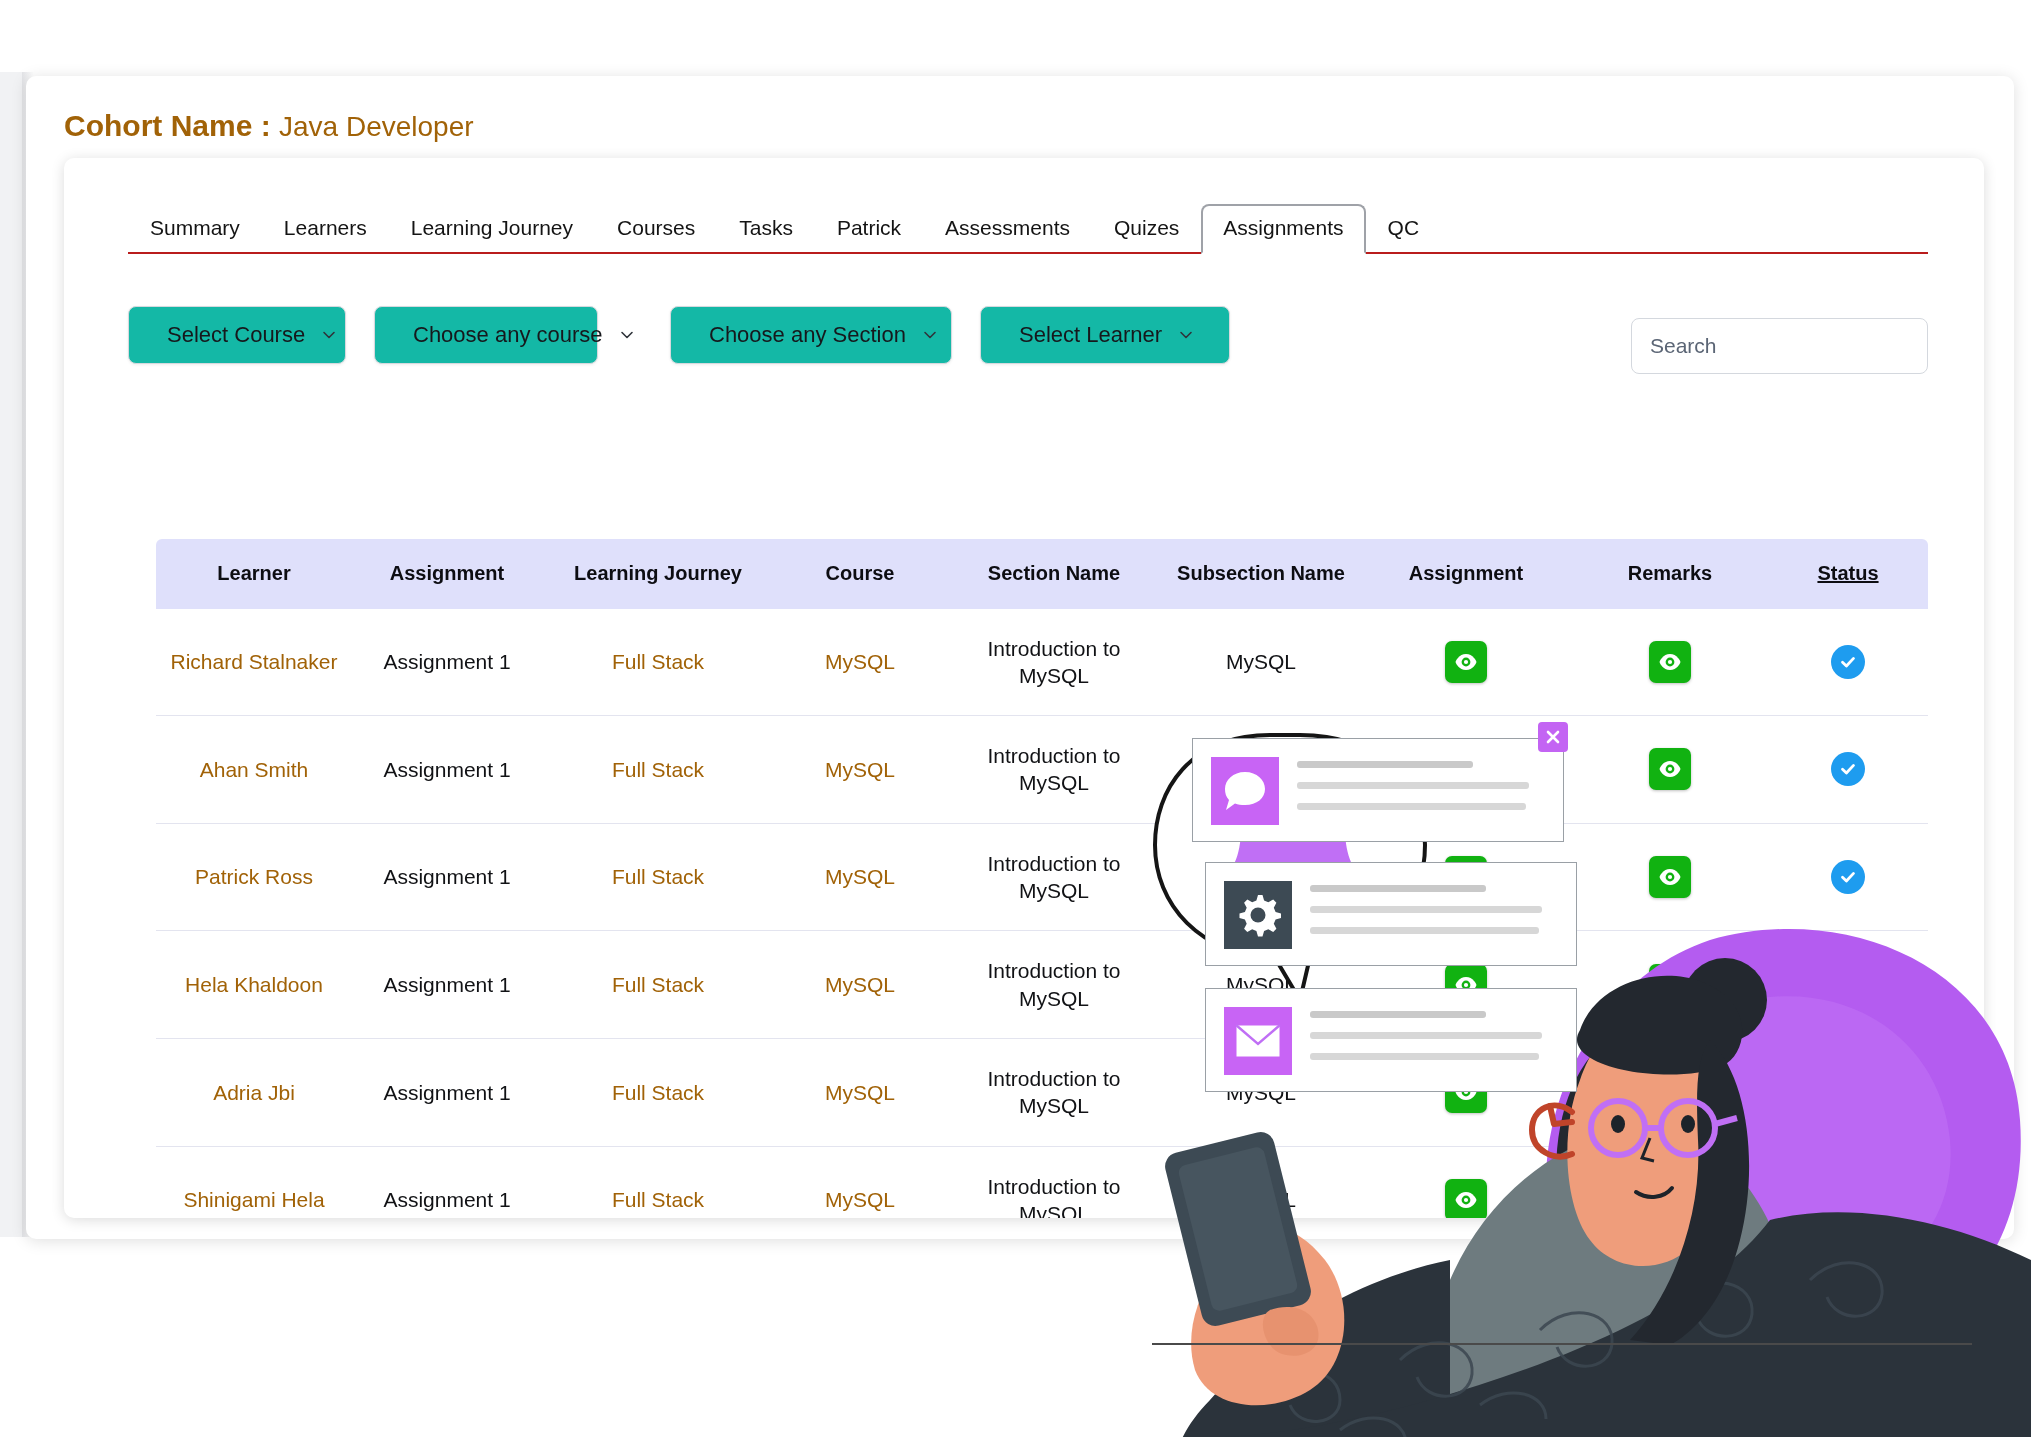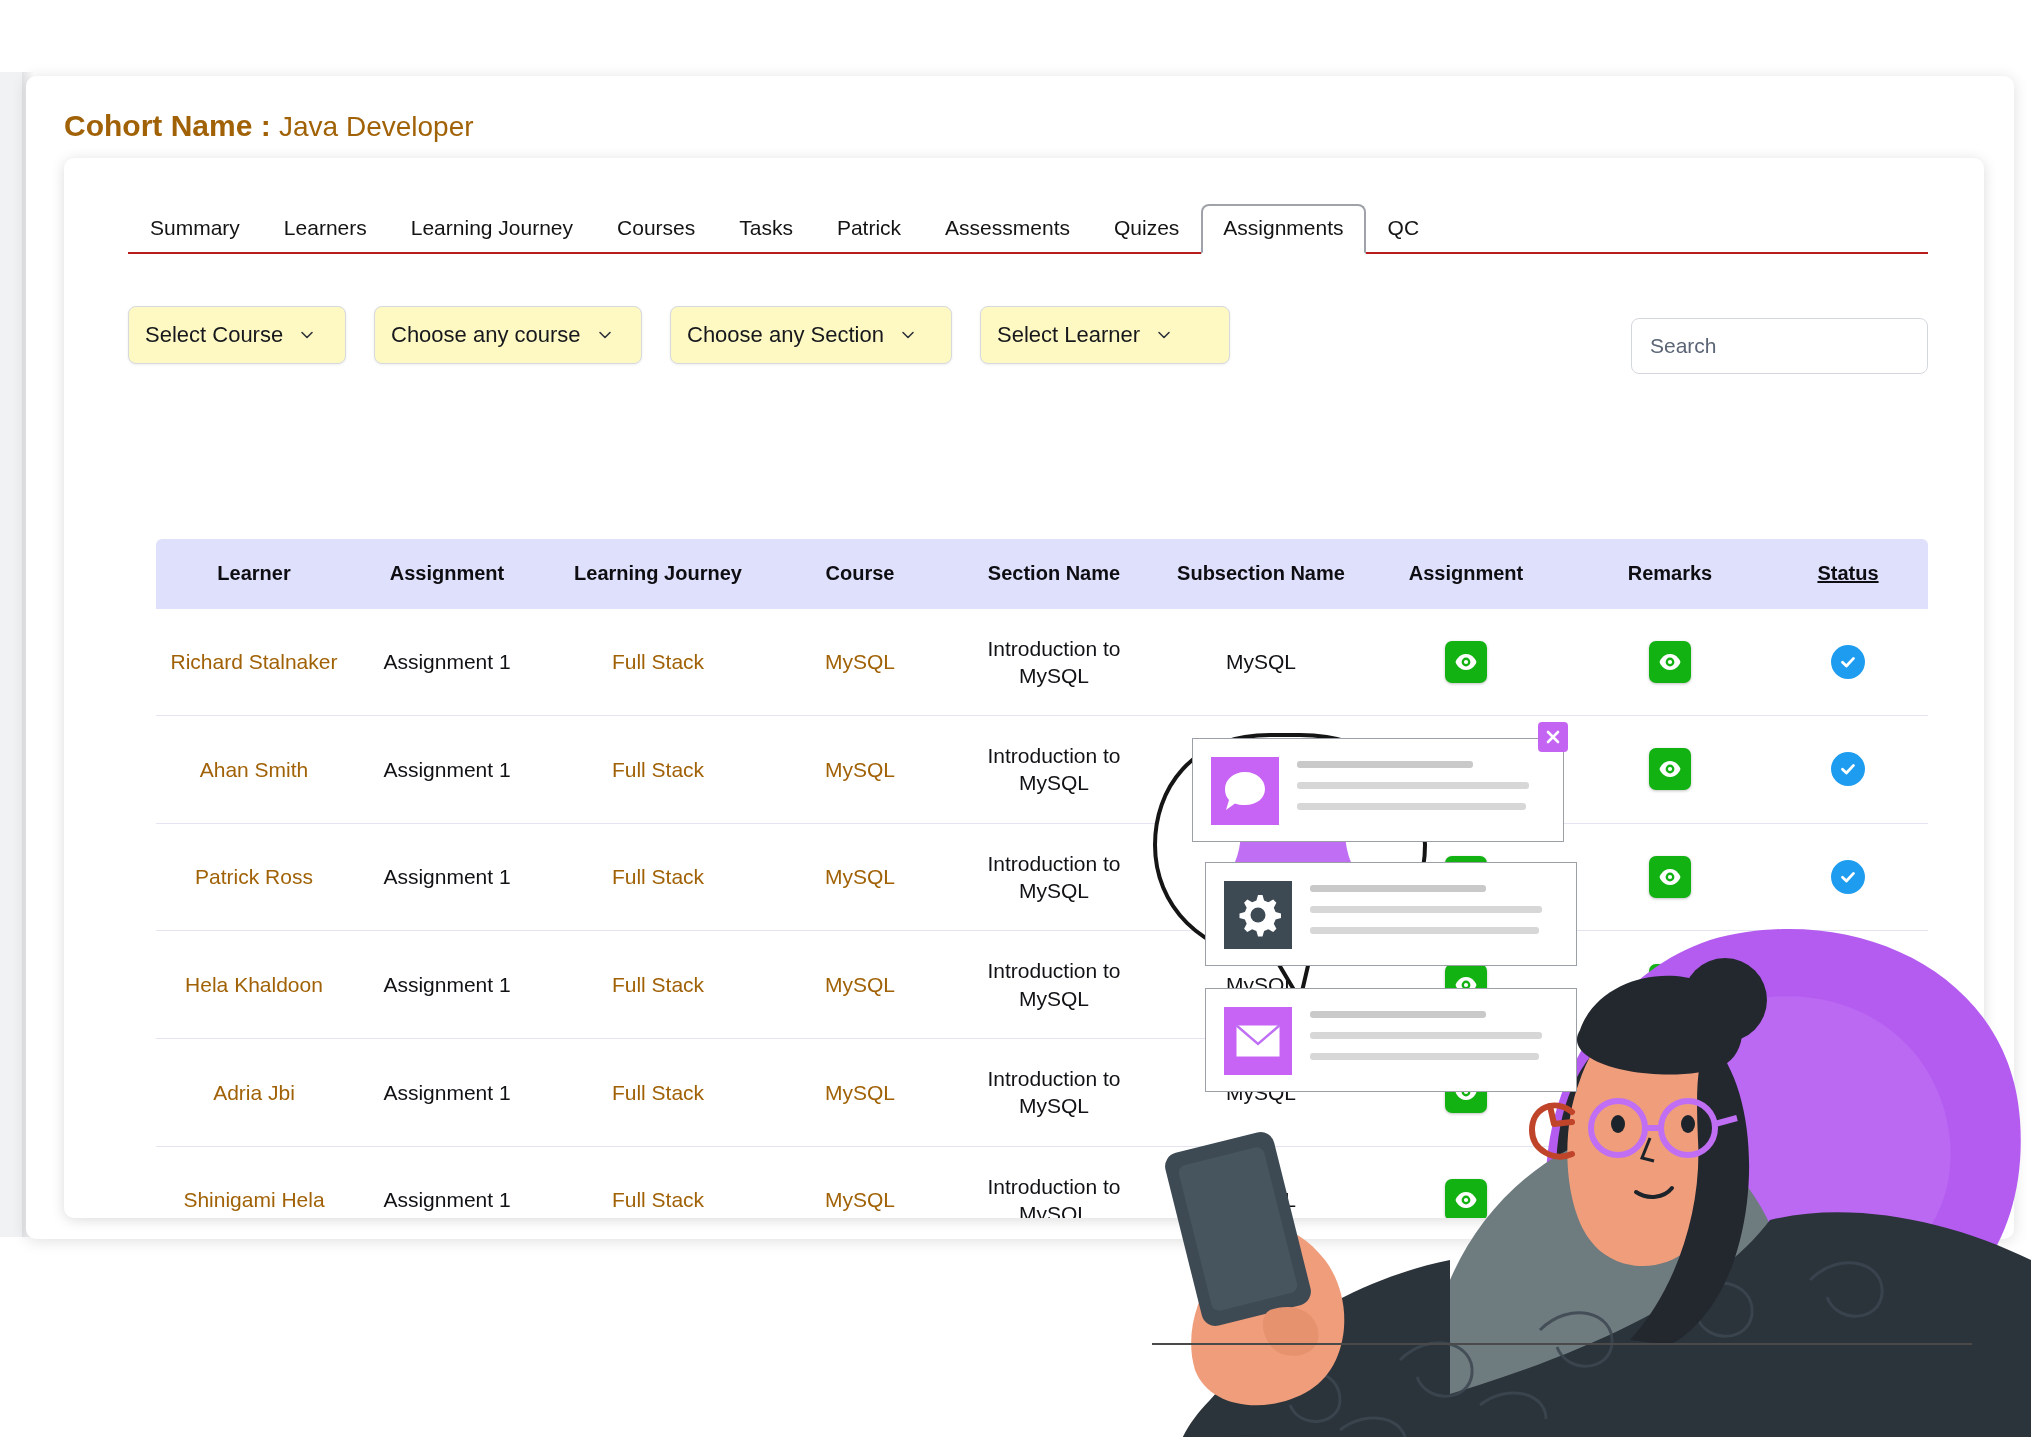--- a/index.html
+++ b/index.html
@@ -95,43 +95,43 @@
   
   .filters {
     position: absolute;
     left: 64px; top: 148px;
     width: 1800px; height: 62px;
   }
   .select-box {
     position: absolute;
     top: 0;
     height: 58px;
-    background: #fef9c3;
+    background: #14b8a6;
     border: 1px solid #d6d9de;
     border-radius: 8px;
     box-shadow: 0 1px 3px rgba(0,0,0,0.07);
     display: flex;
     align-items: center;
-    padding: 0 16px 0 16px;
+    padding: 0 16px 0 38px;
     cursor: pointer;
   }
   .select-box .sel-label {
     font-size: 22px;
     color: #16181c;
     white-space: nowrap;
   }
   .chev {
     margin-left: 16px;
     width: 16px; height: 16px;
     flex: 0 0 auto;
   }
   .chev svg { display: block; }
 
   .sb0 { left: 0;    width: 218px; }
-  .sb1 { left: 246px; width: 268px; }
+  .sb1 { left: 246px; width: 224px; }
   .sb2 { left: 542px; width: 282px; }
   .sb3 { left: 852px; width: 250px; }
 
   .search-input {
     position: absolute;
     right: 0; top: 12px;
     width: 297px; height: 56px;
     background: #ffffff;
     border: 1px solid #d4d8de;
     border-radius: 8px;

